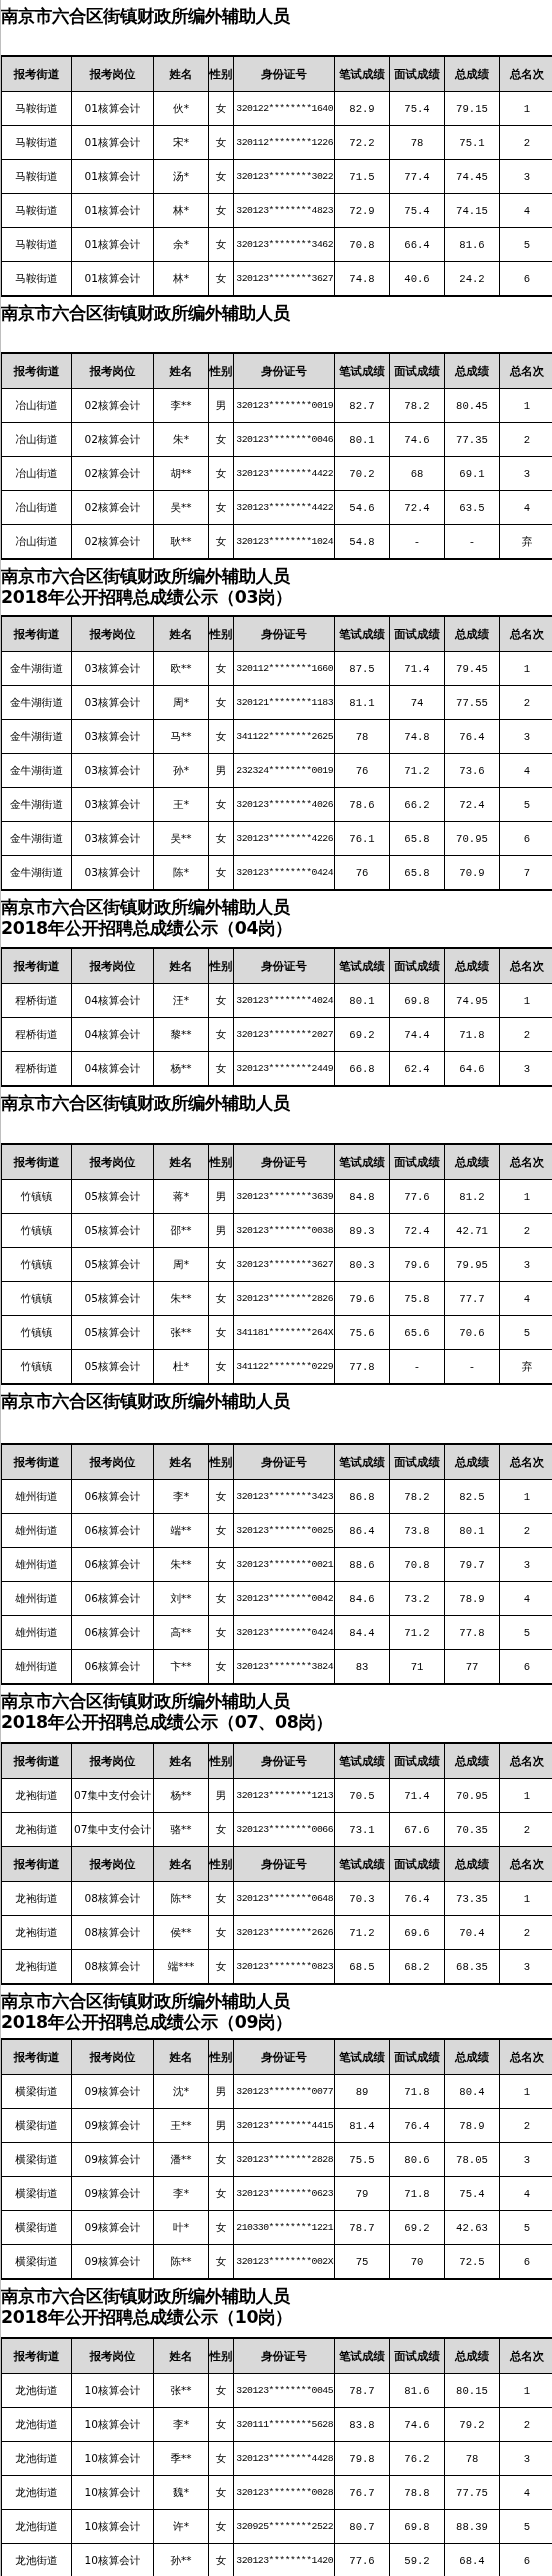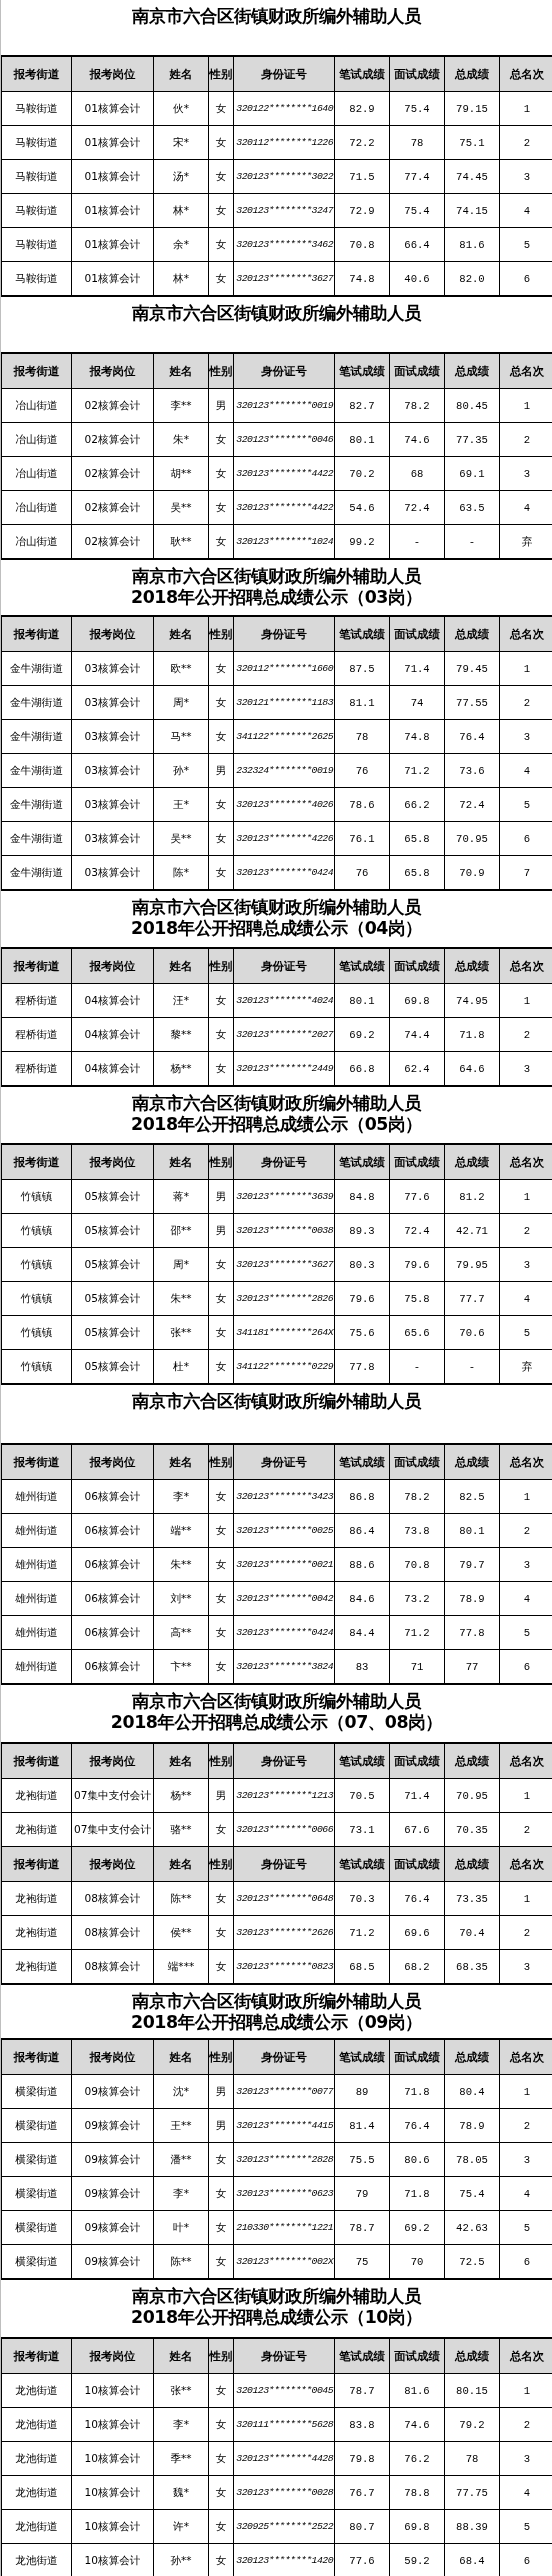--- a/index.html
+++ b/index.html
@@ -1,24 +1,24 @@
 <!DOCTYPE html>
 <html style="font-size:12px"><head>
 <meta charset="utf-8">
 <style>
   html, body { margin: 0; padding: 0; background: #ffffff; }
   body { width: 552px; height: 2576px; overflow: hidden; font-family: "DejaVu Sans", sans-serif; color: #000; }
   .page { width: 552px; border-left: 0.8px solid #bfbfbf; box-sizing: border-box; }
-  .section-title { text-align: center; font-weight: bold; font-size: 17.4px; line-height: 21px; padding-top: 6px; box-sizing: border-box; letter-spacing: -0.4px; }
+  .section-title { font-weight: bold; font-size: 17.4px; line-height: 21px; padding-top: 6px; box-sizing: border-box; letter-spacing: -0.4px; }
   .section-title div { white-space: nowrap; }
   table { border-collapse: collapse; width: 551px; table-layout: fixed; }
   td, th { border: 0.8px solid #000; text-align: center; vertical-align: middle; padding: 0; overflow: hidden; white-space: nowrap; }
   th { background: #d9d9d9; font-weight: bold; font-size: 11.4px; height: 34px; }
   td { font-size: 10.6px; height: 33px; font-family: "DejaVu Sans", sans-serif; }
-  td.mono { font-family: "Liberation Mono", monospace; font-size: 9.8px; letter-spacing: -0.5px; text-align: left; padding-left: 2.3px; font-style: italic; }
+  td.mono { font-family: "Liberation Mono", monospace; font-size: 9.8px; letter-spacing: -0.5px; text-align: left; padding-left: 2.3px; }
   td.num { font-family: "Liberation Mono", monospace; font-size: 10.6px; }
   table.t { border-top: 2.3px solid #000; border-bottom: 2.3px solid #000; }
   .c1 { width: 70px; } .c2 { width: 82px; } .c3 { width: 55px; } .c4 { width: 25px; }
   .c5 { width: 101px; } .c6 { width: 55px; } .c7 { width: 55px; } .c8 { width: 55px; } .c9 { width: 55px; }
 </style>
 </head>
 <body>
 
 <div class="page" id="page">
     <section>
@@ -80,21 +80,21 @@
             <td class="num">71.5</td>
             <td class="num">77.4</td>
             <td class="num">74.45</td>
             <td class="num">3</td>
           </tr>
           <tr>
             <td>马鞍街道</td>
             <td class="">01核算会计</td>
             <td>林*</td>
             <td>女</td>
-            <td class="mono">320123********3247</td>
+            <td class="mono">320123********4823</td>
             <td class="num">72.9</td>
             <td class="num">75.4</td>
             <td class="num">74.15</td>
             <td class="num">4</td>
           </tr>
           <tr>
             <td>马鞍街道</td>
             <td class="">01核算会计</td>
             <td>余*</td>
             <td>女</td>
@@ -105,21 +105,21 @@
             <td class="num">5</td>
           </tr>
           <tr>
             <td>马鞍街道</td>
             <td class="">01核算会计</td>
             <td>林*</td>
             <td>女</td>
             <td class="mono">320123********3627</td>
             <td class="num">74.8</td>
             <td class="num">40.6</td>
-            <td class="num">82.0</td>
+            <td class="num">24.2</td>
             <td class="num">6</td>
           </tr>
         </tbody>
       </table>
     </section>
     <section>
       <div class="section-title" style="height: 55px;">
         <div>南京市六合区街镇财政所编外辅助人员</div>
       </div>
       <table class="t">
@@ -189,21 +189,21 @@
             <td class="num">72.4</td>
             <td class="num">63.5</td>
             <td class="num">4</td>
           </tr>
           <tr>
             <td>冶山街道</td>
             <td class="">02核算会计</td>
             <td>耿**</td>
             <td>女</td>
             <td class="mono">320123********1024</td>
-            <td class="num">99.2</td>
+            <td class="num">54.8</td>
             <td class="num">-</td>
             <td class="num">-</td>
             <td class="num">弃</td>
           </tr>
         </tbody>
       </table>
     </section>
     <section>
       <div class="section-title" style="height: 55px;">
         <div>南京市六合区街镇财政所编外辅助人员</div>
@@ -374,21 +374,20 @@
             <td class="num">62.4</td>
             <td class="num">64.6</td>
             <td class="num">3</td>
           </tr>
         </tbody>
       </table>
     </section>
     <section>
       <div class="section-title" style="height: 56px;">
         <div>南京市六合区街镇财政所编外辅助人员</div>
-        <div>2018年公开招聘总成绩公示（05岗）</div>
       </div>
       <table class="t">
         <colgroup>
           <col class="c1">
           <col class="c2">
           <col class="c3">
           <col class="c4">
           <col class="c5">
           <col class="c6">
           <col class="c7">

